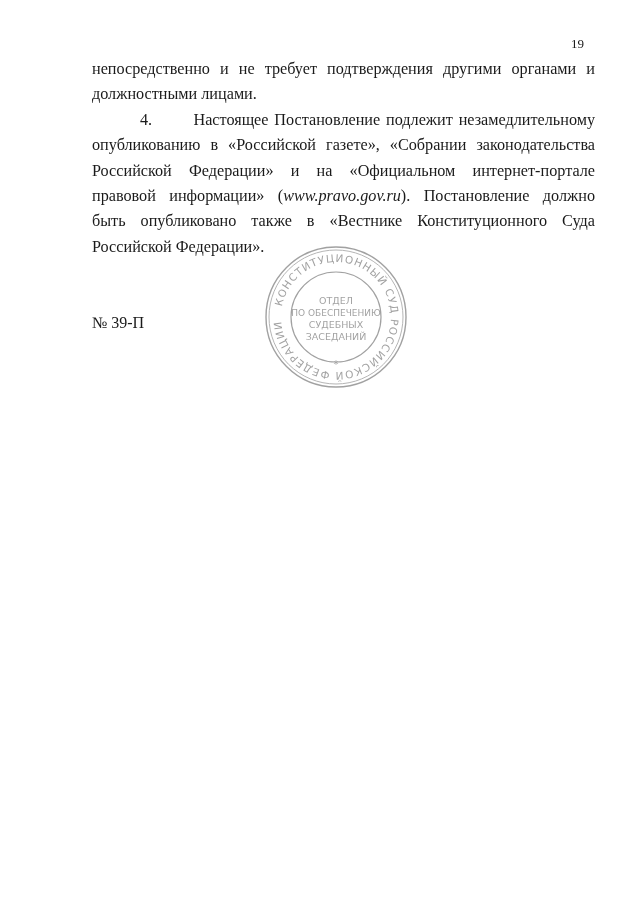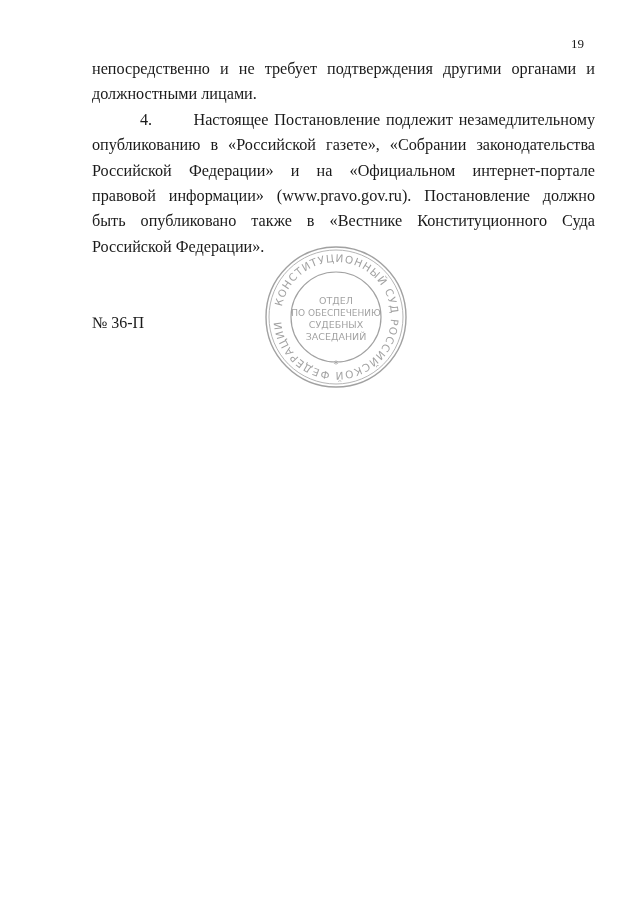--- a/index.html
+++ b/index.html
@@ -4,21 +4,21 @@
   <style>
     html, body { margin: 0; padding: 0; background: #ffffff; }
     body { width: 640px; height: 905px; position: relative; overflow: hidden;
            font-family: "Liberation Serif", "DejaVu Serif", serif; color: #1a1a1a; }
     .page-number { position: absolute; top: 36px; right: 56px; font-size: 13px; }
     .body-text { position: absolute; left: 92px; width: 503px; top: 57px;
                  font-size: 16.2px; line-height: 25.4px; text-align: justify; }
     .body-text p { margin: 0; }
     .indent { text-indent: 48px; }
     .para-1 { text-align-last: left; }
-    .url { }
+    .url { font-style: italic; }
     .signature { position: absolute; left: 434px; top: 260px; font-size: 16px; line-height: 19px; }
     .doc-number { position: absolute; left: 92px; top: 314px; font-size: 16px; }
     .stamp { position: absolute; left: 263px; top: 244px; width: 146px; height: 146px; opacity: 0.55; }
   </style>
 </head>
 <body>
 
 <div class="page-number">19</div>
 
 <div class="body-text">
@@ -41,13 +41,13 @@
     <text x="73" y="72" text-anchor="middle" font-family="DejaVu Sans, sans-serif" font-size="9" fill="#555">ПО ОБЕСПЕЧЕНИЮ</text>
     <text x="73" y="84" text-anchor="middle" font-family="DejaVu Sans, sans-serif" font-size="9.5" fill="#555">СУДЕБНЫХ</text>
     <text x="73" y="96" text-anchor="middle" font-family="DejaVu Sans, sans-serif" font-size="9.5" fill="#555">ЗАСЕДАНИЙ</text>
     <text x="73" y="124" text-anchor="middle" font-family="DejaVu Sans, sans-serif" font-size="10" fill="#555">*</text>
   </svg>
 </div>
 
 <div class="signature">
 </div>
 
-<div class="doc-number">№ 36-П</div>
+<div class="doc-number">№ 39-П</div>
 
 </body></html>

